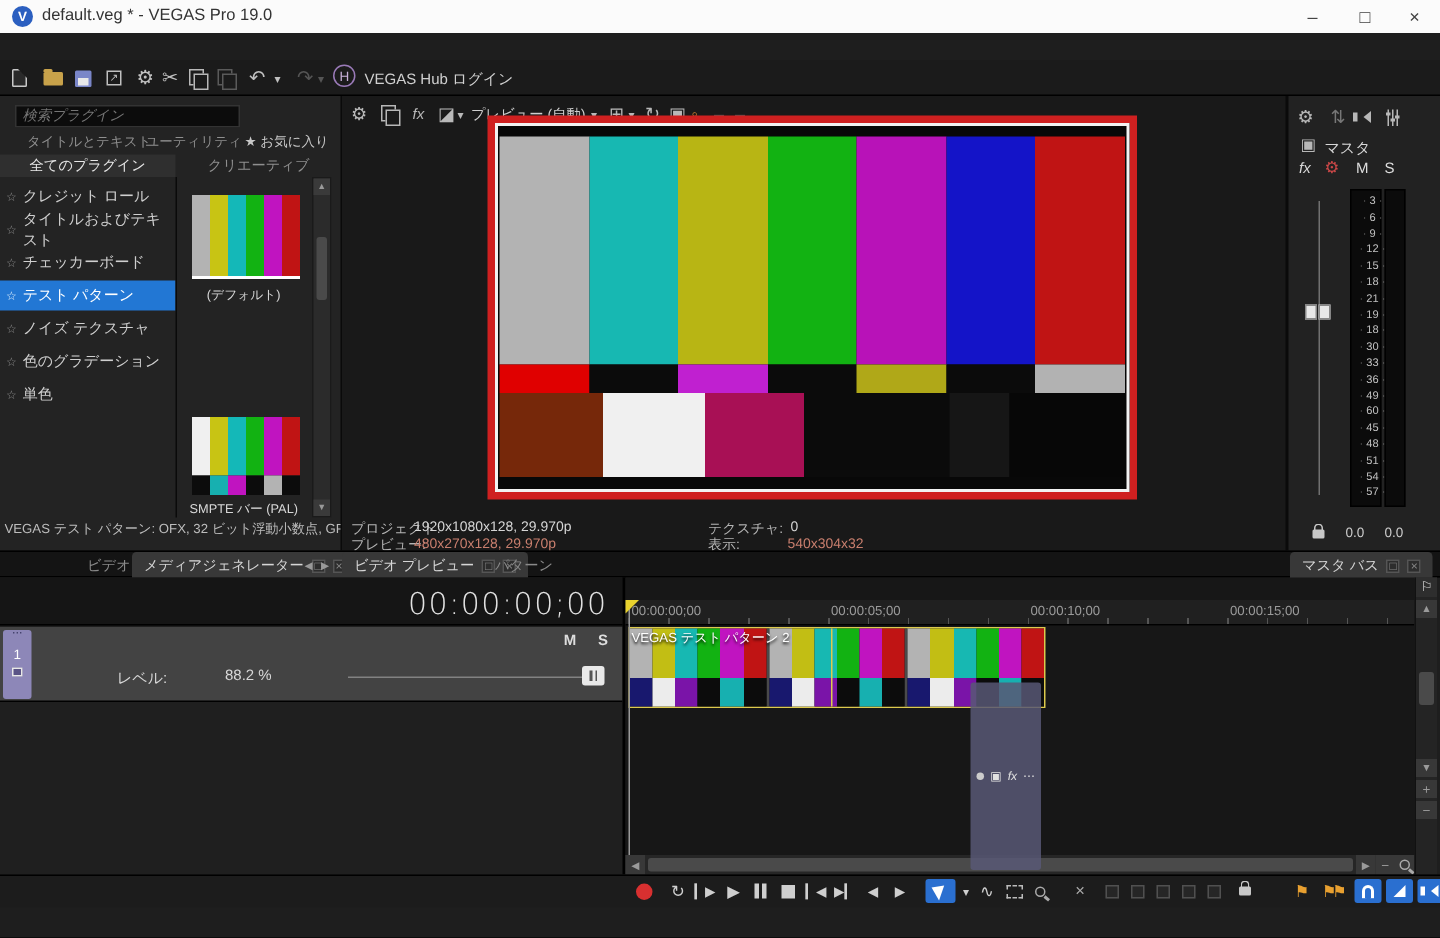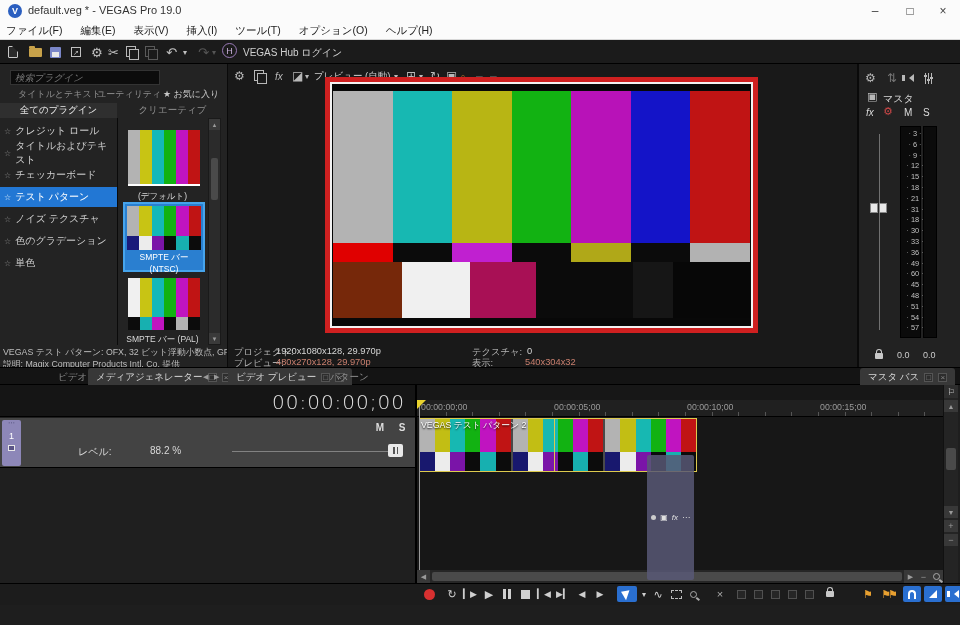--- a/index.html
+++ b/index.html
@@ -142,29 +142,20 @@
 <div class="app">
 
   <div class="abs titlebar">
     <div class="abs vlogo">V</div>
     <div class="abs wtitle">default.veg * - VEGAS Pro 19.0</div>
     <div class="abs winbtn" style="left:860px">–</div>
     <div class="abs winbtn" style="left:895px">□</div>
     <div class="abs winbtn" style="left:928px">×</div>
   </div>
 
-  <div class="abs menubar">
-    <span>ファイル(F)</span>
-    <span>編集(E)</span>
-    <span>表示(V)</span>
-    <span>挿入(I)</span>
-    <span>ツール(T)</span>
-    <span>オプション(O)</span>
-    <span>ヘルプ(H)</span>
-  </div>
 
   <div class="abs toolbar"></div>
   <div class="abs tbi" style="left:8px">
       <span class="ic-file"></span>
     </div>
   <div class="abs tbi" style="left:29px">
       <span class="ic-folder"></span>
     </div>
   <div class="abs tbi" style="left:50px">
       <span class="ic-save"></span>
@@ -243,41 +234,20 @@
           <div style="flex: 1 1 0%; background: rgb(179, 179, 179);"></div>
           <div style="flex: 1 1 0%; background: rgb(200, 196, 20);"></div>
           <div style="flex: 1 1 0%; background: rgb(20, 184, 184);"></div>
           <div style="flex: 1 1 0%; background: rgb(18, 178, 18);"></div>
           <div style="flex: 1 1 0%; background: rgb(192, 20, 192);"></div>
           <div style="flex: 1 1 0%; background: rgb(192, 20, 20);"></div>
         </div>
     </div>
     <div class="abs tlabel" style="left:117px;top:127px;width:91px">(デフォルト)</div>
 
-    <div class="abs sel-frame" style="left:123px;top:138px;width:82px;height:70px">
-      <div class="thumb-bars" style="width:74px;height:44px;margin:2px">
-        <div class="row" style="flex:2.2">
-            <div style="flex: 1 1 0%; background: rgb(179, 179, 179);"></div>
-            <div style="flex: 1 1 0%; background: rgb(200, 196, 20);"></div>
-            <div style="flex: 1 1 0%; background: rgb(20, 184, 184);"></div>
-            <div style="flex: 1 1 0%; background: rgb(18, 178, 18);"></div>
-            <div style="flex: 1 1 0%; background: rgb(192, 20, 192);"></div>
-            <div style="flex: 1 1 0%; background: rgb(192, 20, 20);"></div>
-          </div>
-        <div class="row" style="flex:1">
-            <div style="flex: 1 1 0%; background: rgb(26, 26, 122);"></div>
-            <div style="flex: 1 1 0%; background: rgb(236, 236, 236);"></div>
-            <div style="flex: 1 1 0%; background: rgb(122, 20, 168);"></div>
-            <div style="flex: 1 1 0%; background: rgb(12, 12, 12);"></div>
-            <div style="flex: 1 1 0%; background: rgb(23, 176, 176);"></div>
-            <div style="flex: 1 1 0%; background: rgb(12, 12, 12);"></div>
-          </div>
-      </div>
-      <div class="tlabel" style="color:#fff">SMPTE バー (NTSC)</div>
-    </div>
 
     <div class="abs thumb-bars" style="left:128px;top:214px;width:72px;height:52px">
       <div class="row" style="flex:3">
           <div style="flex: 1 1 0%; background: rgb(240, 240, 240);"></div>
           <div style="flex: 1 1 0%; background: rgb(200, 196, 20);"></div>
           <div style="flex: 1 1 0%; background: rgb(20, 184, 184);"></div>
           <div style="flex: 1 1 0%; background: rgb(18, 178, 18);"></div>
           <div style="flex: 1 1 0%; background: rgb(192, 20, 192);"></div>
           <div style="flex: 1 1 0%; background: rgb(192, 20, 20);"></div>
         </div>
@@ -292,21 +262,20 @@
     </div>
     <div class="abs tlabel" style="left:117px;top:270px;width:91px">SMPTE バー (PAL)</div>
 
     <div class="abs scrollv" style="left:208px;top:54px;width:13px;height:227px">
       <div class="sbtn" style="height:11px">▲</div>
       <div class="sthumb" style="margin:28px 2px 0;height:42px"></div>
       <div class="sbtn" style="position:absolute;bottom:0;left:0;right:0;height:11px">▼</div>
     </div>
 
     <div class="abs ginfo" style="left:3px;top:283px;width:224px">VEGAS テスト パターン: OFX, 32 ビット浮動小数点, GPU による高</div>
-    <div class="abs ginfo" style="left:3px;top:295px;width:224px">説明: Magix Computer Products Intl. Co. 提供</div>
   </div>
 
   <div class="abs centerpanel">
     <div class="abs pvi" style="left:6px">
         <span>⚙</span>
       </div>
     <div class="abs pvi" style="left:26px">
         <span class="copy-icon"></span>
       </div>
     <div class="abs pvi" style="left:47px;font-style:italic;font-size:10px">
@@ -424,21 +393,21 @@
     <div class="abs meterbar" style="left:41px;top:62px;width:21px;height:212px"></div>
     <div class="abs meterbar" style="left:64px;top:62px;width:14px;height:212px"></div>
     <div class="abs db-scale" style="left:36px;top:66px;width:40px;height:202px">
         <div class="db-tick">3</div>
         <div class="db-tick">6</div>
         <div class="db-tick">9</div>
         <div class="db-tick">12</div>
         <div class="db-tick">15</div>
         <div class="db-tick">18</div>
         <div class="db-tick">21</div>
-        <div class="db-tick">31</div>
+        <div class="db-tick">19</div>
         <div class="db-tick">18</div>
         <div class="db-tick">30</div>
         <div class="db-tick">33</div>
         <div class="db-tick">36</div>
         <div class="db-tick">49</div>
         <div class="db-tick">60</div>
         <div class="db-tick">45</div>
         <div class="db-tick">48</div>
         <div class="db-tick">51</div>
         <div class="db-tick">54</div>

